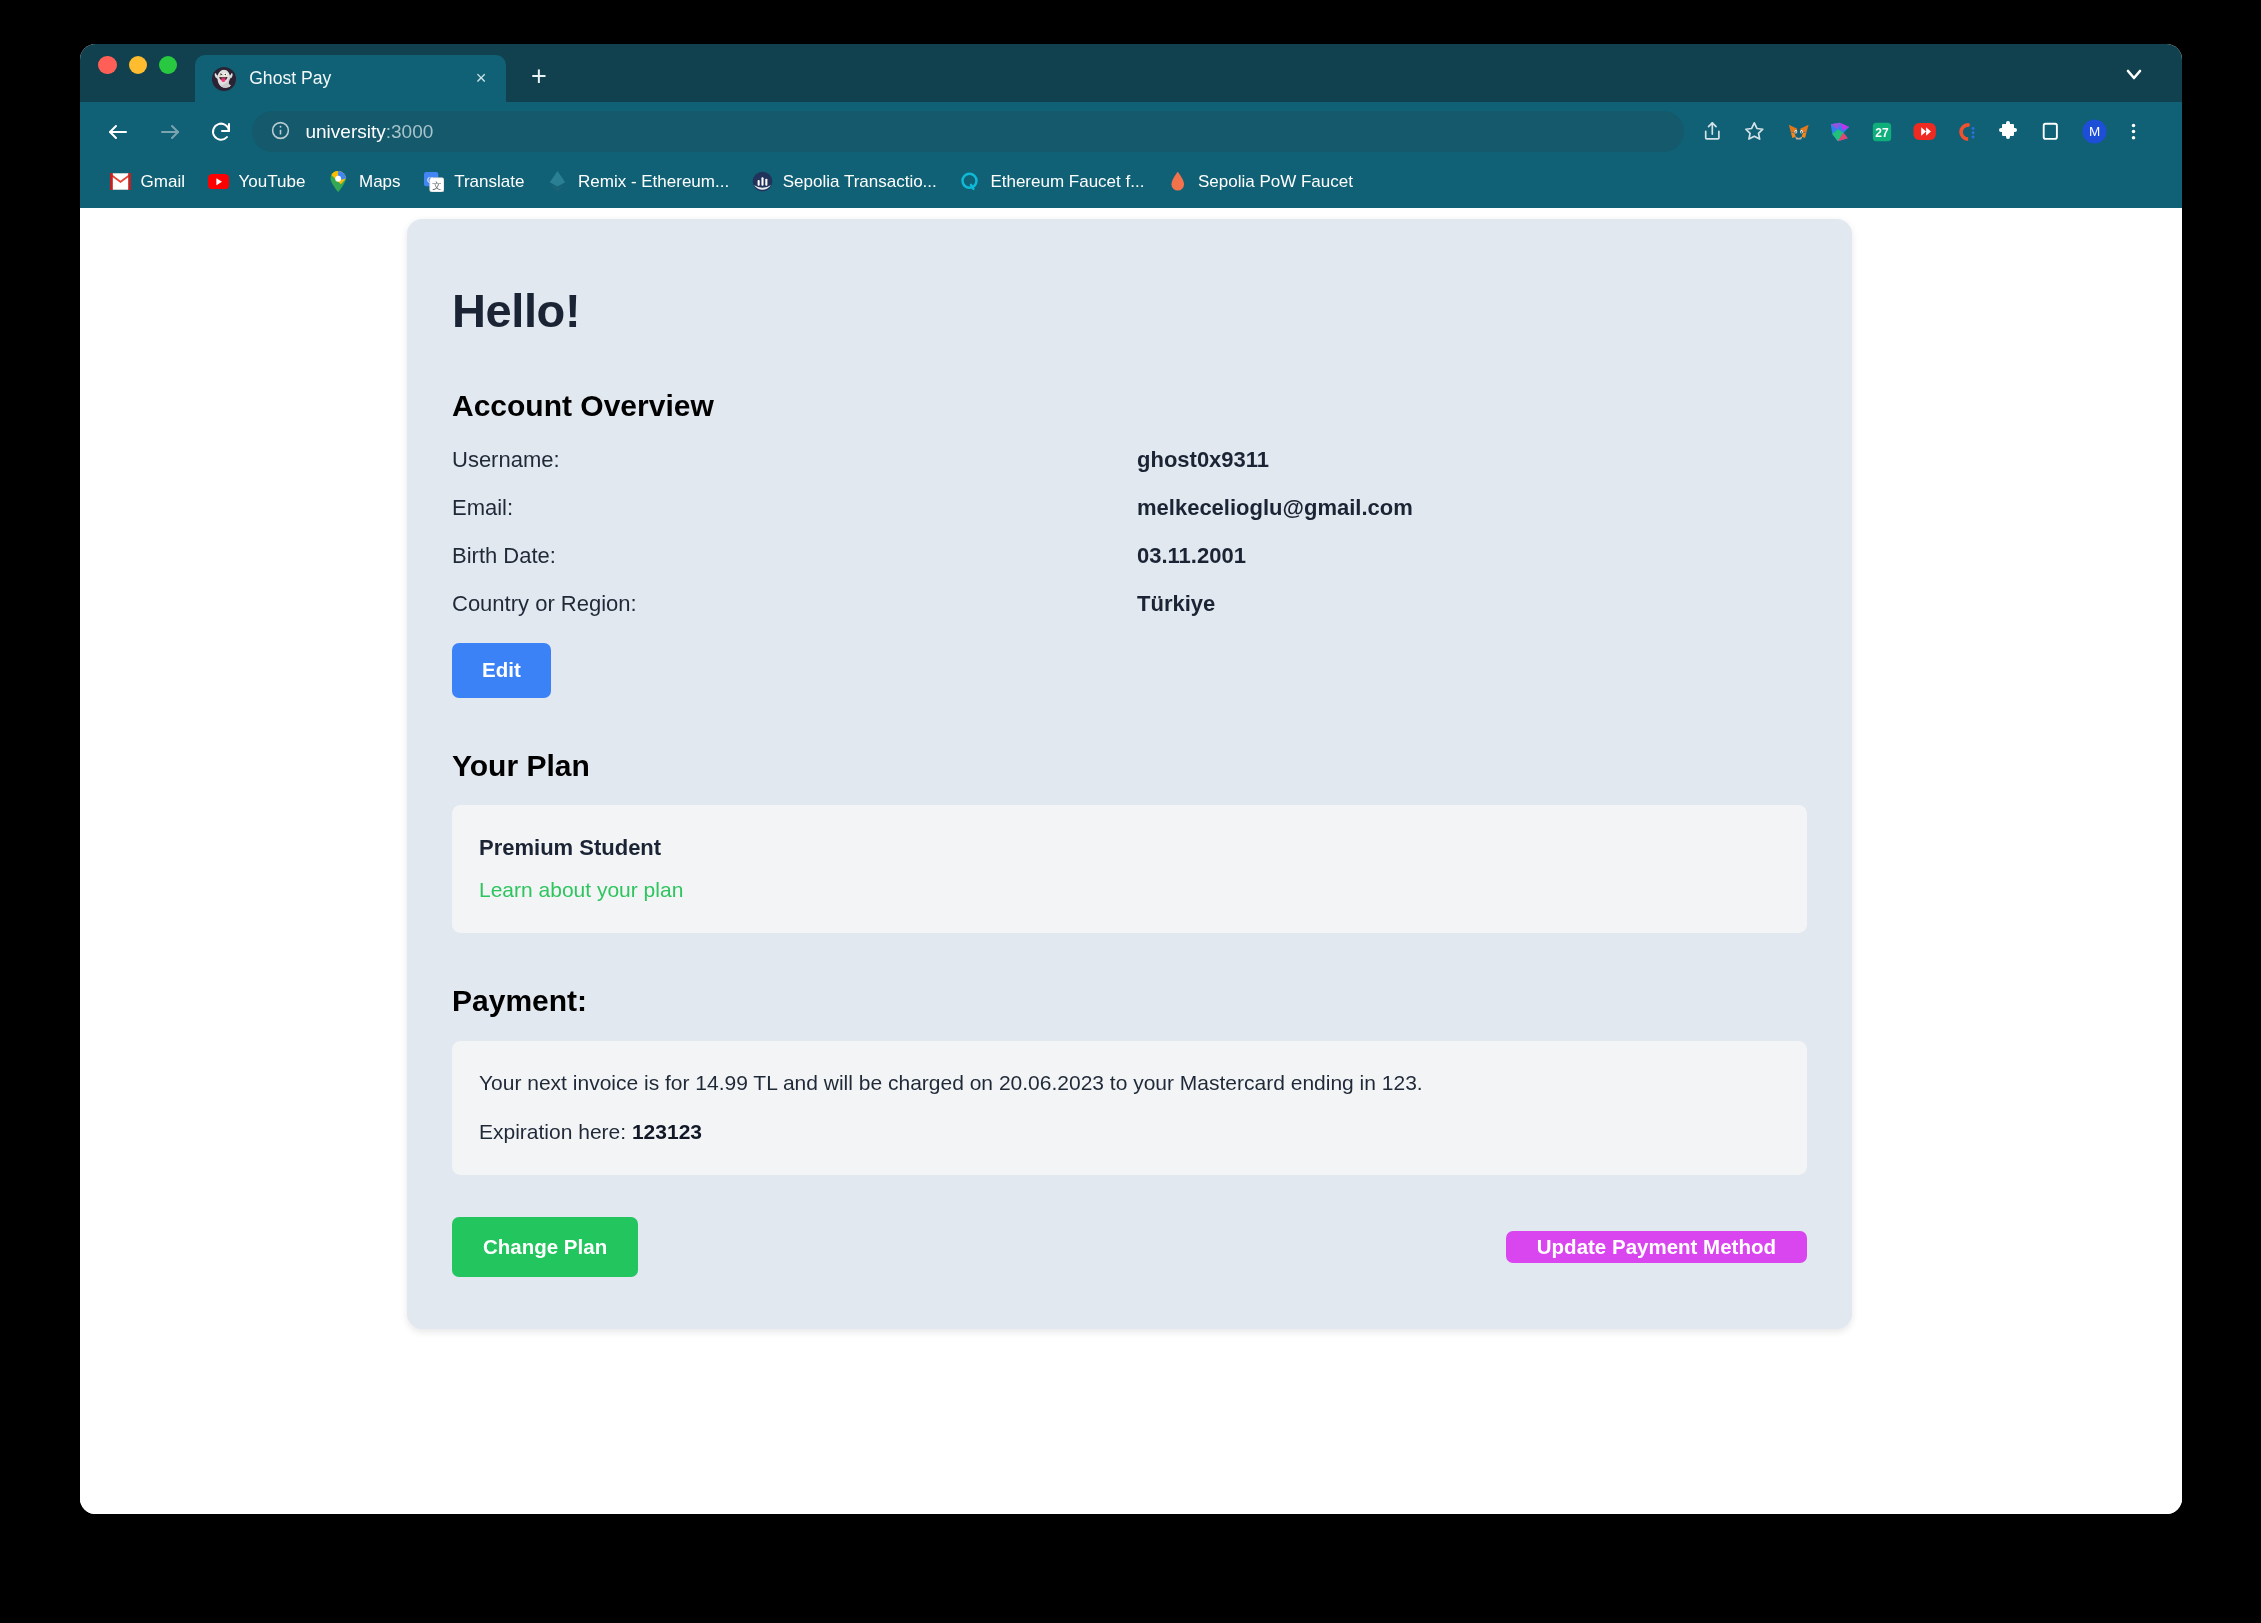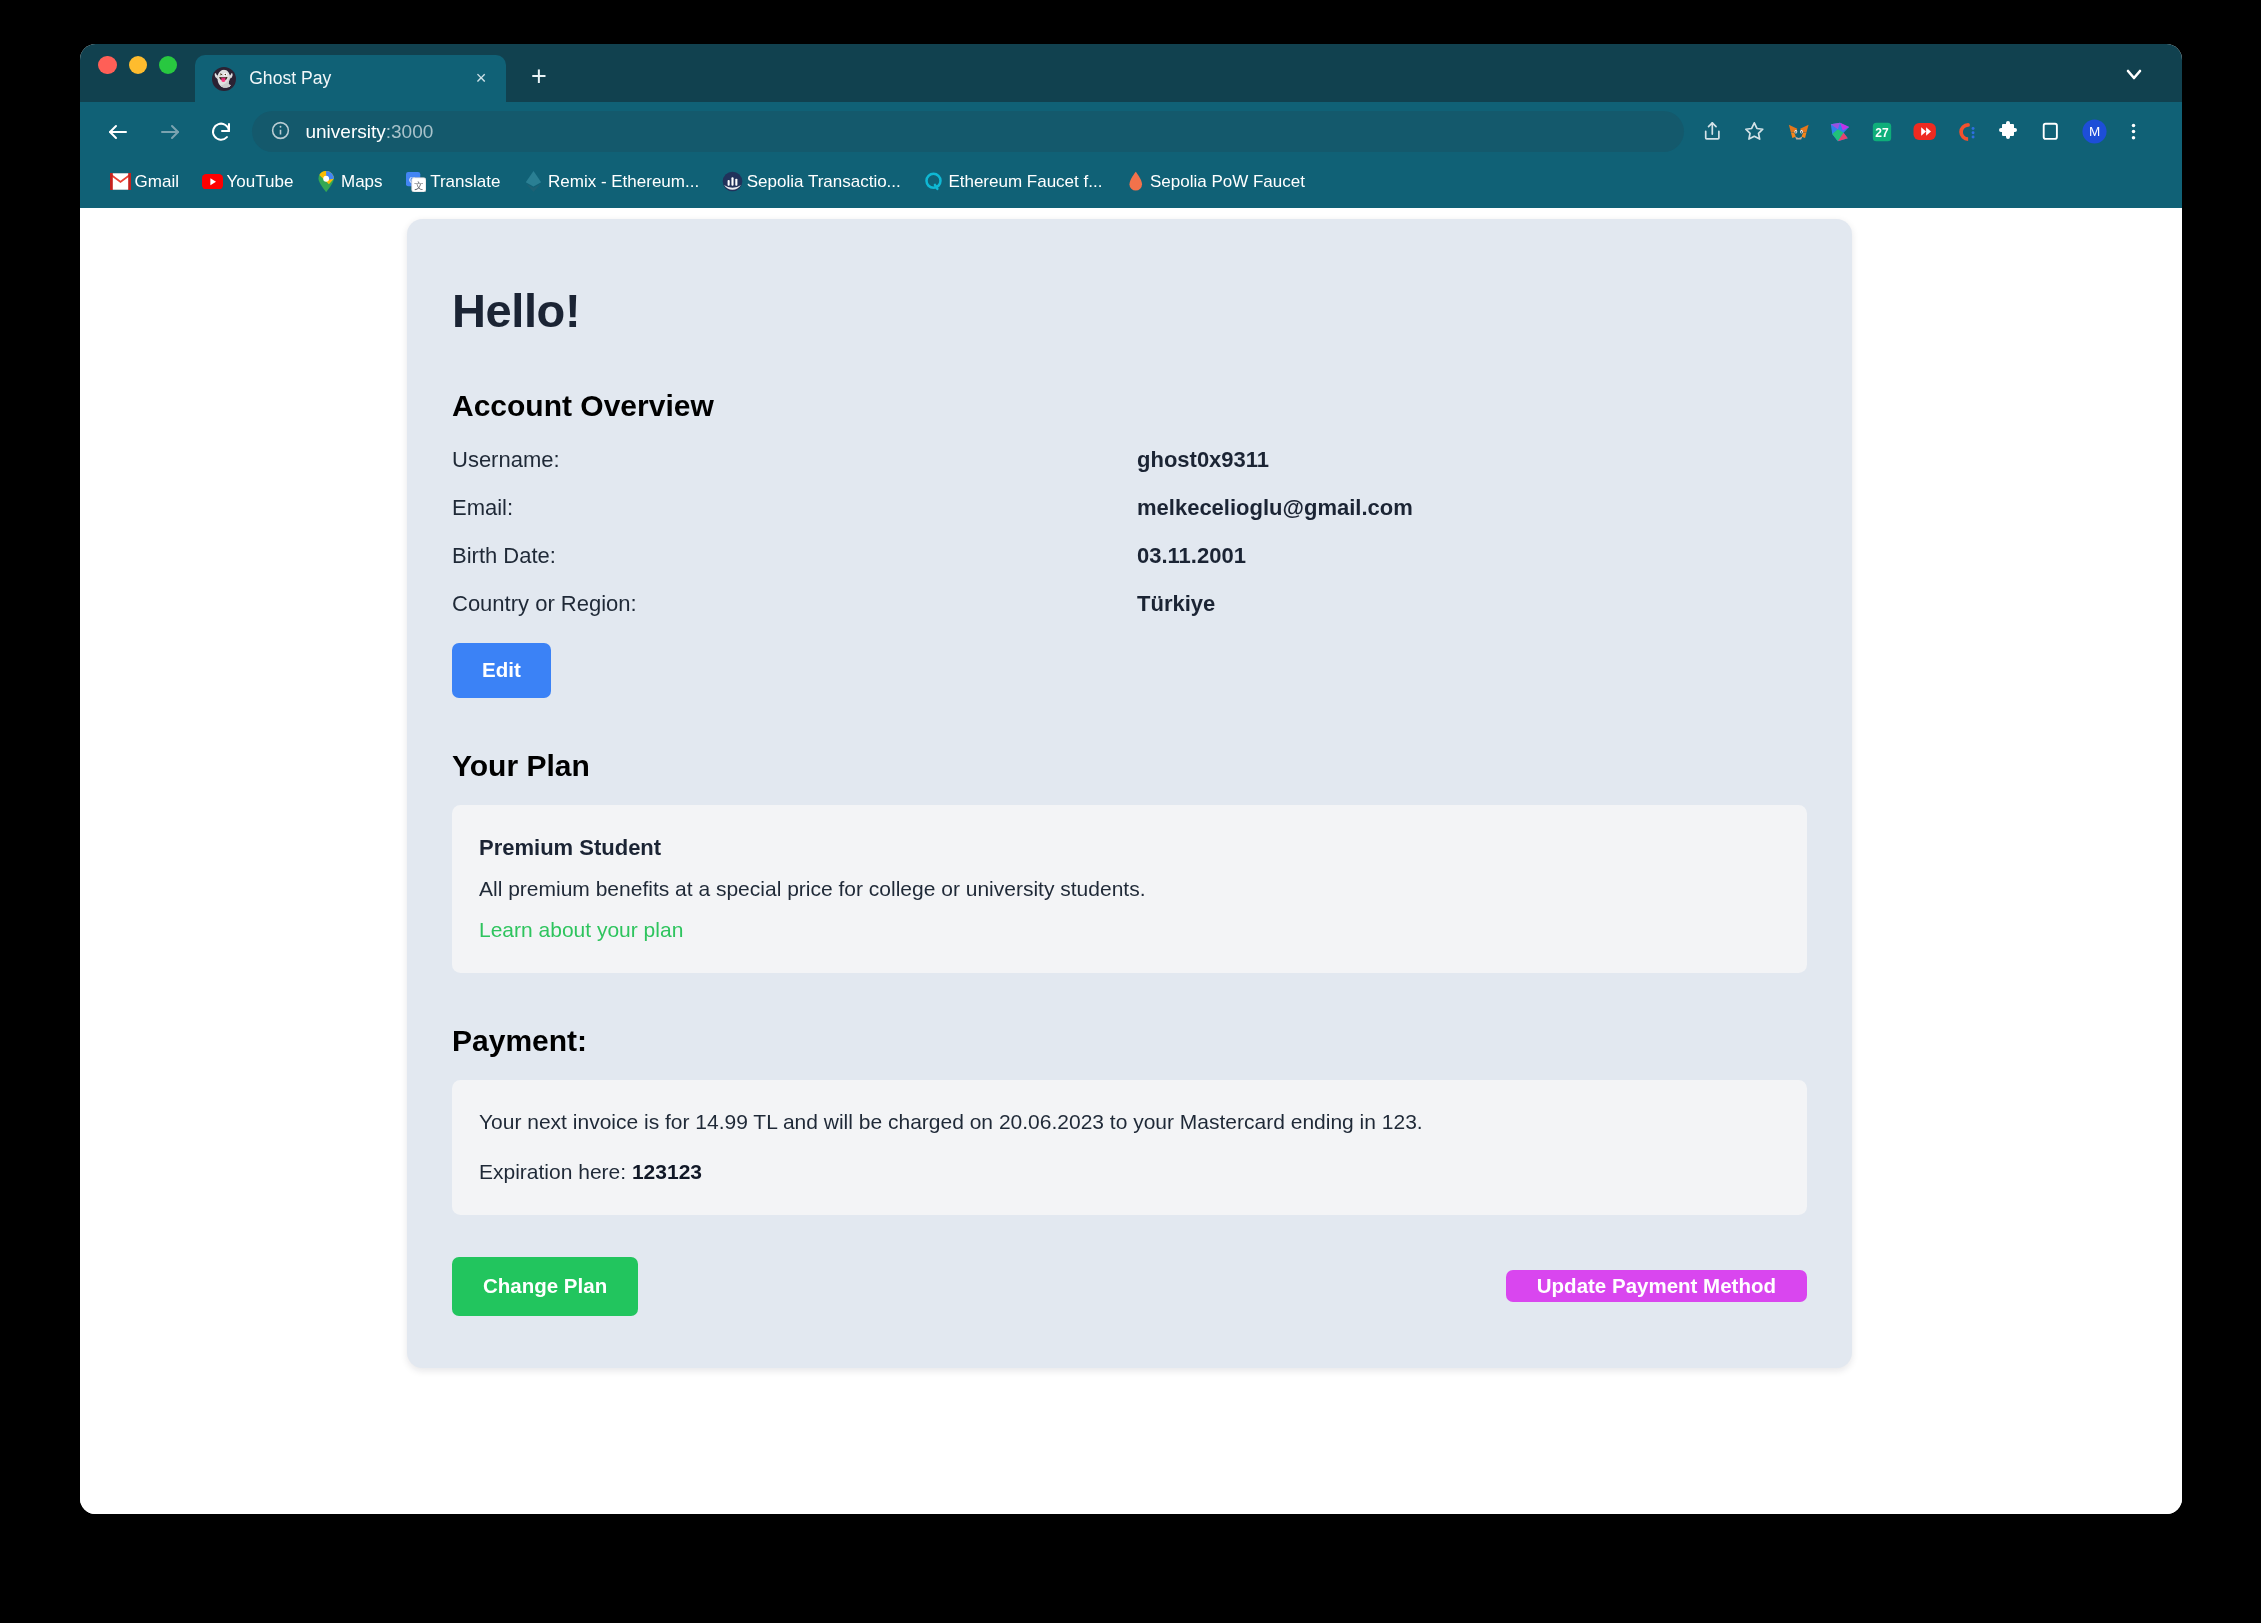--- a/index.html
+++ b/index.html
@@ -117,21 +117,21 @@
   }
 
   
   #bookmarks-bar {
     height: 47px; background: #106176;
     display: flex; align-items: center;
     padding: 0 18.3px 5.6px 18.3px;
     gap: 0;
   }
   .bookmark {
-    display: flex; align-items: center; gap: 4px;
+    display: flex; align-items: center; gap: 10px;
     padding: 4.2px 11.3px;
     border-radius: 5.6px;
     white-space: nowrap;
     text-align: right;
   }
   .bookmark-label { color: #ffffff; font-size: 17px; }
   .bm-ico { width: 21px; height: 21px; flex: 0 0 auto; display:flex; align-items:center; justify-content:center; }
 
   
   #page-viewport {
@@ -477,21 +477,20 @@
         </tr>
       </tbody>
         </table>
 
       <button class="btn" id="edit-button">Edit</button>
 
       <h2 class="section-heading">Your Plan</h2>
 
       <div class="panel">
         <div class="panel-title">Premium Student</div>
-        <div class="panel-desc">All premium benefits at a special price for college or university students.</div>
         <a class="panel-link" href="#">Learn about your plan</a>
       </div>
 
       <h2 class="section-heading">Payment:</h2>
 
       <div class="panel">
         <div class="panel-line">Your next invoice is for 14.99 TL and will be charged on 20.06.2023 to your Mastercard ending in 123.</div>
         <div class="panel-line"><span>Expiration here:</span> <b>123123</b></div>
       </div>
 

